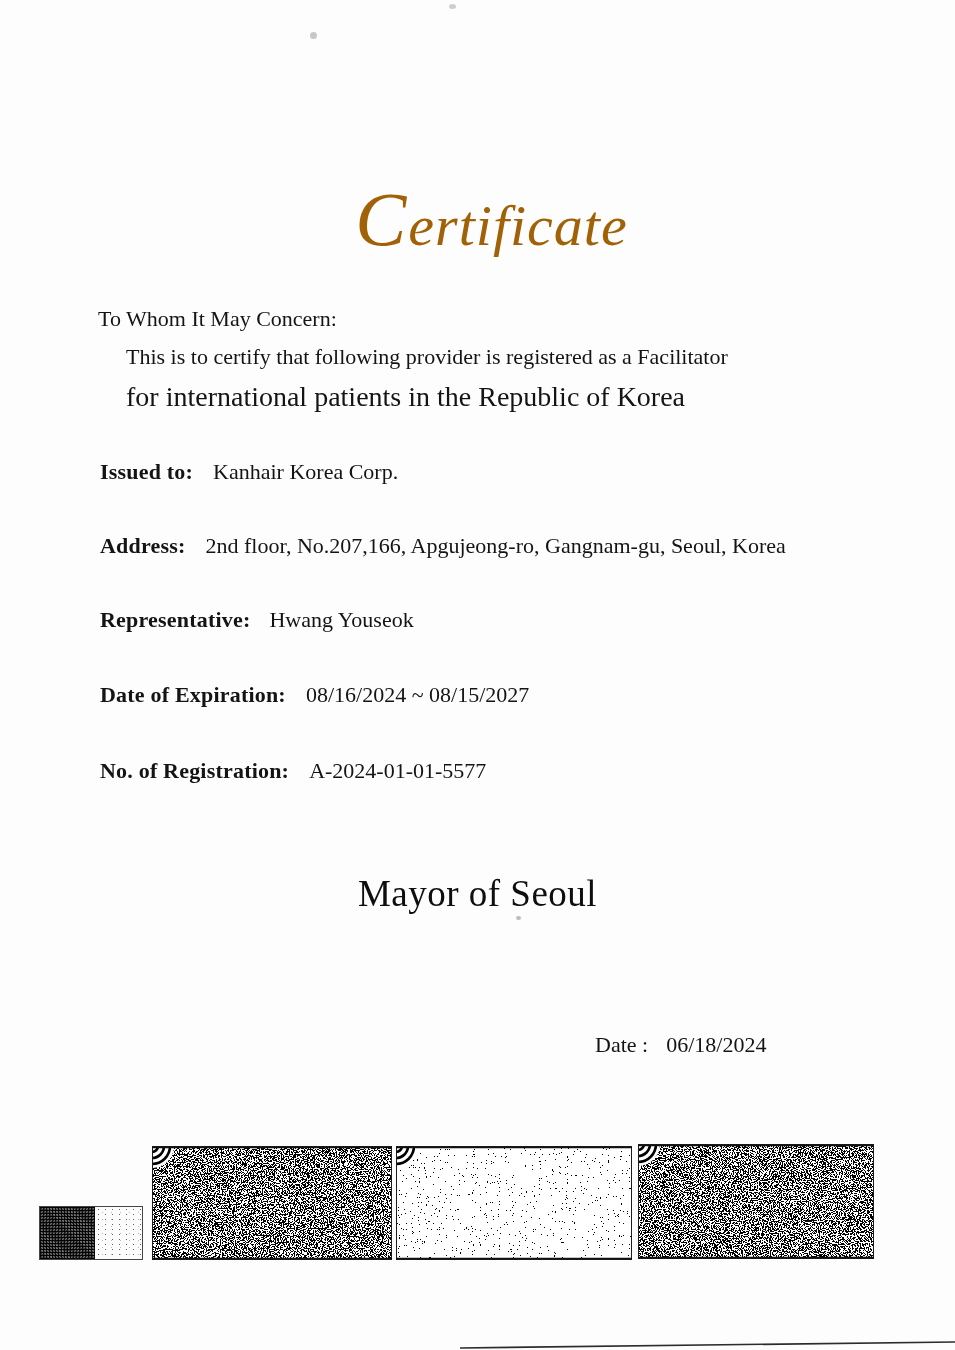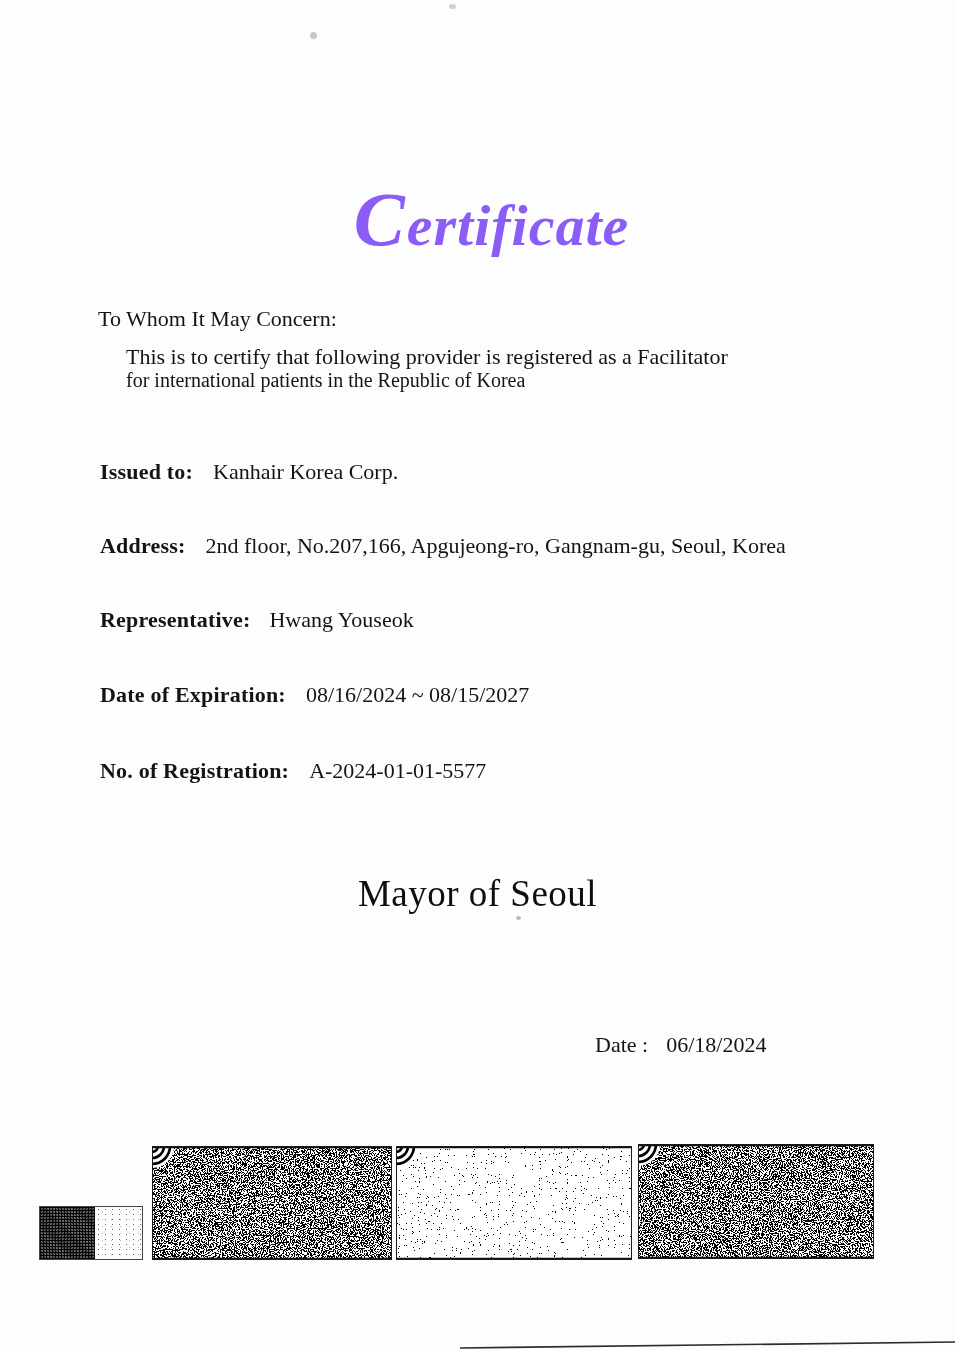--- a/index.html
+++ b/index.html
@@ -15,42 +15,42 @@
   }
 
   
   .title {
     position: absolute;
     top: 176px;
     left: 50%;
     transform: translateX(-50%);
     margin: 0 0 8px 14px;
     font-size: 58px;
-    font-weight: 700;
+    font-weight: 400;
     font-style: italic;
     letter-spacing: 1px;
     white-space: nowrap;
-    color: #8b5cf6;
+    color: #a16207;
   }
   .title::first-letter { font-size: 1.32em; letter-spacing: 2px; }
 
   .salutation {
     position: absolute;
     top: 306px; left: 98px;
     font-size: 22px;
   }
   .body-line1 {
     position: absolute;
     top: 344px; left: 126px;
     font-size: 22px;
   }
   .body-line2 {
     position: absolute;
-    top: 369px; left: 126px;
-    font-size: 20px;
+    top: 381px; left: 126px;
+    font-size: 28px;
   }
 
   .field {
     position: absolute;
     left: 100px;
     display: flex;
     align-items: baseline;
     gap: 20px;
     font-size: 22px;
     white-space: nowrap;

